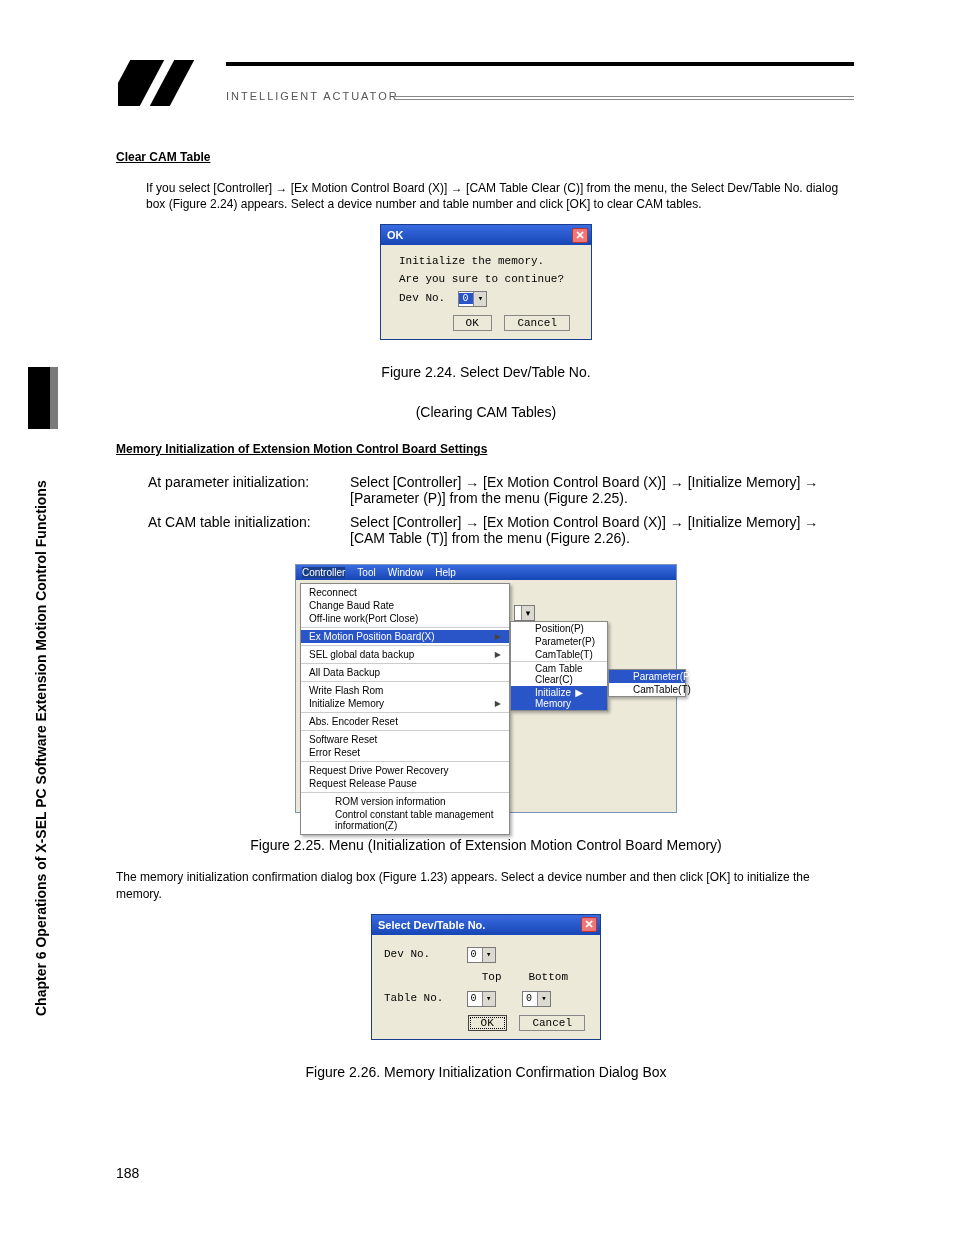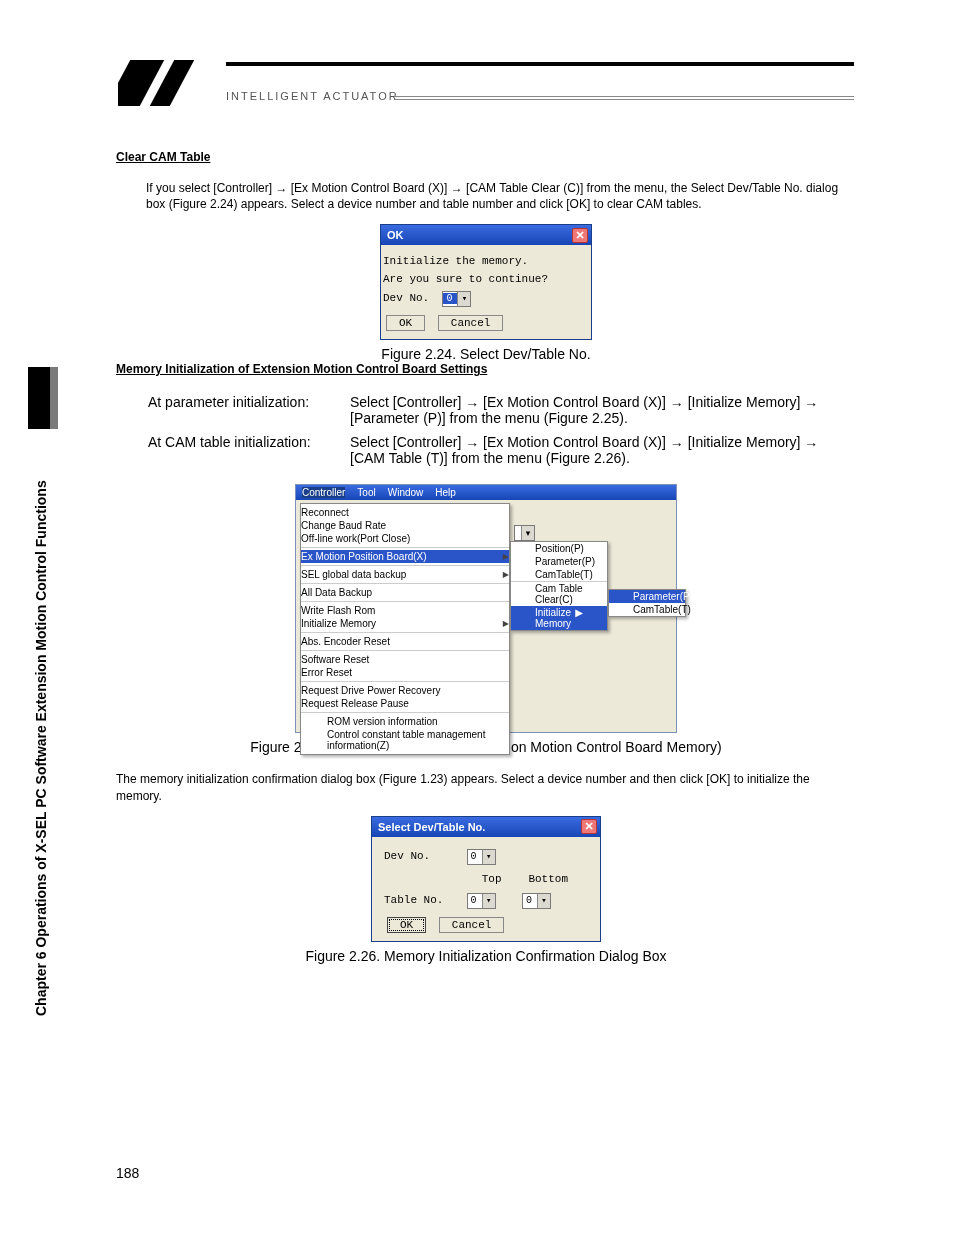--- a/index.html
+++ b/index.html
@@ -16,48 +16,48 @@
   .brand hr.top { position: absolute; left: 108px; top: 6px; width: 628px; border: none; border-top: 4px solid #000; }
   .brand .logo { position: absolute; left: 0; top: 4px; width: 102px; height: 46px; overflow: hidden; }
   .brand .logo .slash { display:inline-block; width: 34px; height: 46px; background:#000; transform: skewX(-28deg); margin-right: 10px; }
   .brand .logo .slash2 { display:inline-block; width: 20px; height: 46px; background:#000; transform: skewX(-28deg); }
   .brand .brand-text { position:absolute; left:108px; top:34px; font-size:11px; letter-spacing:2px; color:#555; }
   .brand hr.bot { position:absolute; left:276px; top:40px; width:460px; border:none; border-top:4px double #888; }
 
   .content { position: absolute; left: 116px; top: 150px; width: 740px; }
   h3.sec { font-size: 12px; font-weight: bold; text-decoration: underline; margin-bottom: 16px; }
   p.body { font-size: 12px; line-height: 1.35; margin-left: 30px; margin-bottom: 12px; }
-  .caption { text-align:center; font-size: 14px; margin-top: 6px; }
+  .caption { text-align:center; font-size: 14px; margin-top: 24px; }
 
   
   .dlg1 { width: 212px; margin: 8px auto 2px; border: 1px solid #1a3f8a; background: #ece9d8; font-family: "Courier New", monospace; font-size: 11px; }
   .titlebar { background: linear-gradient(#3a6be0,#1646b5); color:#fff; height:20px; display:flex; align-items:center; justify-content:space-between; padding: 0 3px 0 6px; font-family: Tahoma, sans-serif; font-weight:bold; font-size:11px; }
   .closebtn { width:16px; height:15px; background:#e77; border:1px solid #b33; color:#fff; display:flex; align-items:center; justify-content:center; font-size:11px; border-radius:2px; }
-  .dlg1 .inner { padding: 10px 2px 8px; color:#000; }
+  .dlg1 .inner { padding: 10px 18px 8px; color:#000; }
   .dlg1 .row { margin-bottom: 6px; }
   .winselect { display:inline-block; border:1px solid #7a7a7a; background:#fff; height:16px; }
   .winselect .val { display:inline-block; padding: 0 3px; min-width:14px; font-size:10px; text-align:left; }
   .winselect .arrowbtn { display:inline-block; width:13px; height:14px; background:#dcdad0; border-left:1px solid #888; text-align:center; font-size:9px; line-height:14px; vertical-align:top; }
-  .btnrow { text-align:left; margin-top: 8px; }
+  .btnrow { text-align:right; margin-top: 8px; }
   .winbtn { display:inline-block; border:1px solid #888; background:#ece9d8; padding:1px 12px; font-family:"Courier New",monospace; font-size:11px; margin: 0 3px; }
   .winbtn.focused { outline: 1px dotted #000; outline-offset: -3px; border:1px solid #444; }
 
   
   .defs { margin-left: 30px; font-size:14px; }
   .defs td.l { width: 200px; vertical-align: top; padding-bottom: 6px; }
   .defs td.r { vertical-align: top; padding-bottom: 6px; }
 
   
   .menuwin { width: 382px; margin: 10px auto 2px; border:1px solid #7a92b8; background:#ece9d8; font-family: Tahoma, sans-serif; font-size:10px; position:relative; }
   .menubar { background: linear-gradient(#3a6be0,#1646b5); color:#fff; padding:2px 6px; display:flex; gap:12px; font-size:10px; }
   .menubar .mi { color:#fff; }
   .menubar .mi.sel { background:#1a3f8a; }
   .dropdown { position:absolute; left:4px; top:18px; width:210px; background:#fff; border:1px solid #888; box-shadow:2px 2px 3px rgba(0,0,0,.3); }
   .dropdown .grp { border-bottom:1px solid #ccc; padding:2px 0; }
-  .dropdown .itm { padding:1px 0; display:flex; justify-content:space-between; align-items:center; }
+  .dropdown .itm { padding:1px 8px; display:flex; justify-content:space-between; align-items:center; }
   .dropdown .itm .sub { font-size:8px; color:#444; }
   .dropdown .itm.hl { background:#2a55c8; color:#fff; }
   .submenu1 { position:absolute; left:214px; top:56px; width:98px; background:#fff; border:1px solid #888; box-shadow:2px 2px 3px rgba(0,0,0,.3); }
   .submenu1 .itm, .submenu2 .itm { padding:1px 24px; display:flex; justify-content:space-between; font-size:10px; }
   .submenu1 .itm.hl, .submenu2 .itm.hl { background:#2a55c8; color:#fff; }
   .submenu2 { position:absolute; left:312px; top:104px; width:78px; background:#fff; border:1px solid #888; box-shadow:2px 2px 3px rgba(0,0,0,.3); }
   .menuwin .right-dd { position:absolute; left:218px; top:40px; }
   .menuwin-spacer { height: 232px; }
 
   
@@ -106,20 +106,21 @@
             <span class="val" style="background:#2a55c8;color:#fff;">0</span><span class="arrowbtn">▾</span>
           </span>
         </div>
         <div class="btnrow">
           <span class="winbtn">OK</span>
           <span class="winbtn">Cancel</span>
         </div>
       </div>
     </div>
     <div class="caption">Figure 2.24. Select Dev/Table No.</div>
+    <div class="caption" style="margin-bottom:22px;">(Clearing CAM Tables)</div>
 
     <h3 class="sec">Memory Initialization of Extension Motion Control Board Settings</h3>
 
     <table class="defs">
       <tbody>
           <tr>
         <td class="l">At parameter initialization:</td>
         <td class="r">Select [Controller] → [Ex Motion Control Board (X)] → [Initialize Memory] → [Parameter (P)] from the menu (Figure 2.25).</td>
       </tr>
       <tr>

